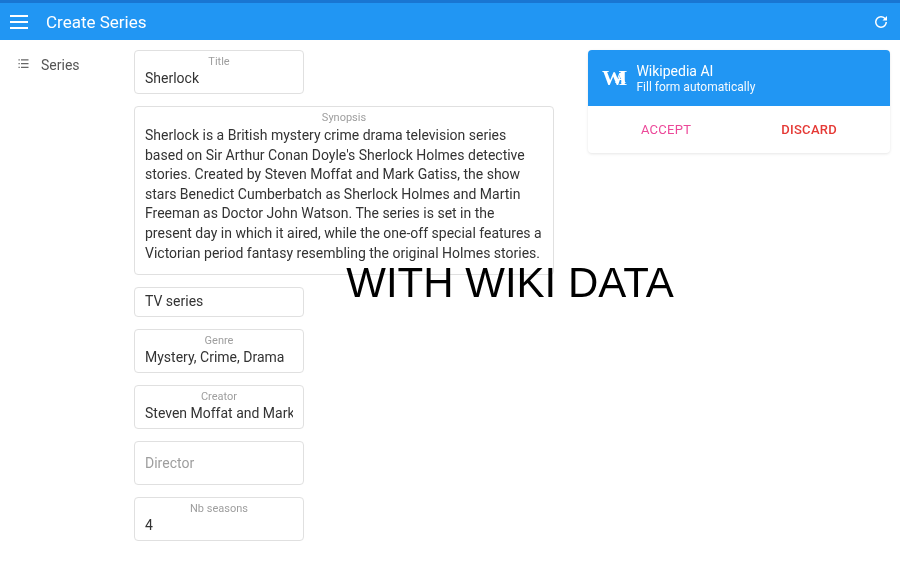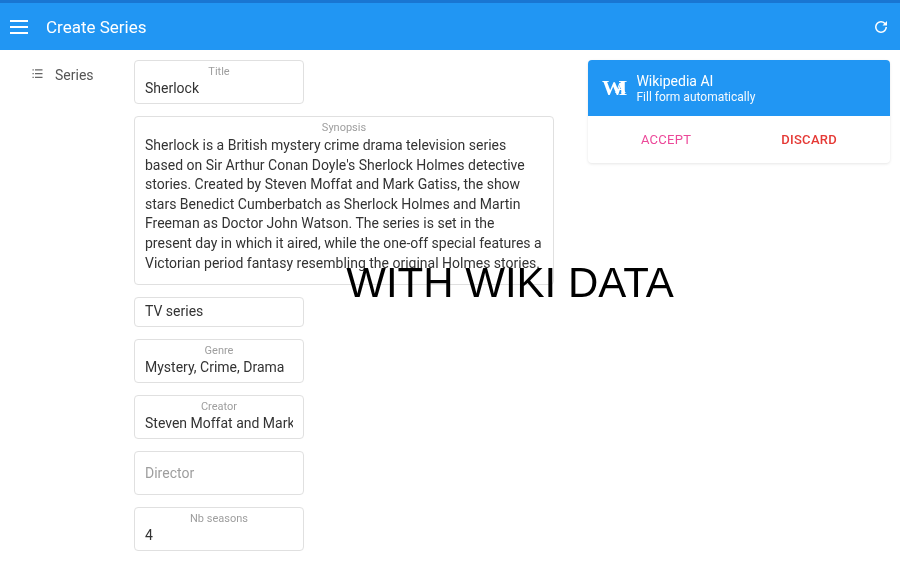--- a/index.html
+++ b/index.html
@@ -10,21 +10,21 @@
       background: #fafafa;
       width: 900px;
       height: 567px;
       overflow: hidden;
       position: relative;
     }
     .topbar {
       background: #2196F3;
       border-top: 3px solid #1976D2;
       color: #fff;
-      height: 50px;
+      height: 40px;
       display: flex;
       align-items: center;
       padding: 0 10px;
     }
     .hamburger {
       width: 22px; height: 22px;
       display: flex; flex-direction: column; justify-content: center;
       gap: 4px;
       cursor: pointer;
       margin-right: 14px;
@@ -38,21 +38,21 @@
       cursor: pointer;
     }
     .refresh-icon svg { fill: #fff; }
     .layout {
       display: flex;
       height: calc(100% - 40px);
       background: #fff;
     }
     .sidebar {
       width: 122px;
-      padding: 10px 18px;
+      padding: 10px 4px;
     }
     .sidebar-item {
       display: flex;
       align-items: center;
       padding: 6px 12px;
       color: #555;
       font-size: 14px;
       cursor: pointer;
     }
     .sidebar-item .icon { margin-right: 10px; color: #666; }

